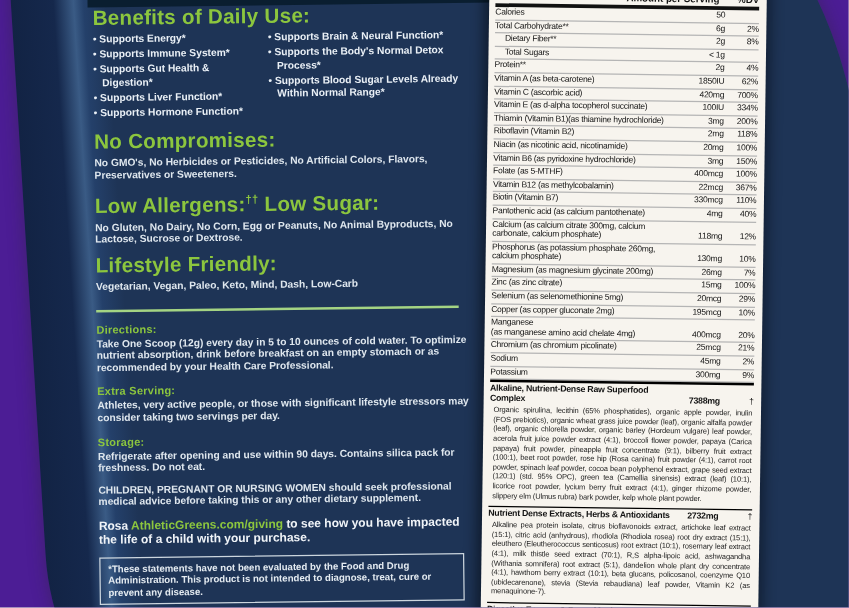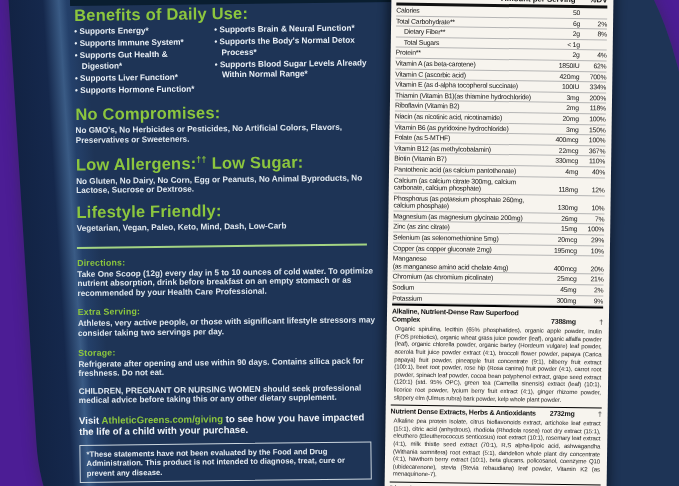--- a/index.html
+++ b/index.html
@@ -87,21 +87,21 @@
     <p class="para">Take One Scoop (12g) every day in 5 to 10 ounces of cold water. To optimize nutrient absorption, drink before breakfast on an empty stomach or as recommended by your Health Care Professional.</p>
 
     <div class="gsub">Extra Serving:</div>
     <p class="para">Athletes, very active people, or those with significant lifestyle stressors may consider taking two servings per day.</p>
 
     <div class="gsub">Storage:</div>
     <p class="para">Refrigerate after opening and use within 90 days. Contains silica pack for freshness. Do not eat.</p>
 
     <p class="para" style="margin-top:8px">CHILDREN, PREGNANT OR NURSING WOMEN should seek professional medical advice before taking this or any other dietary supplement.</p>
 
-    <div class="visit"><span>Visit </span><span class="lnk">AthleticGreens.com/giving</span><span> to see how you have impacted the life of a child with your purchase.</span></div>
+    <div class="visit"><span>Rosa </span><span class="lnk">AthleticGreens.com/giving</span><span> to see how you have impacted the life of a child with your purchase.</span></div>
 
     <div class="fdabox">*These statements have not been evaluated by the Food and Drug Administration. This product is not intended to diagnose, treat, cure or prevent any disease.</div>
 
   </div>
 
   <div class="panel">
     <div class="phead">
       <span>Amount per Serving</span>
       <span>%DV</span>
     </div>

